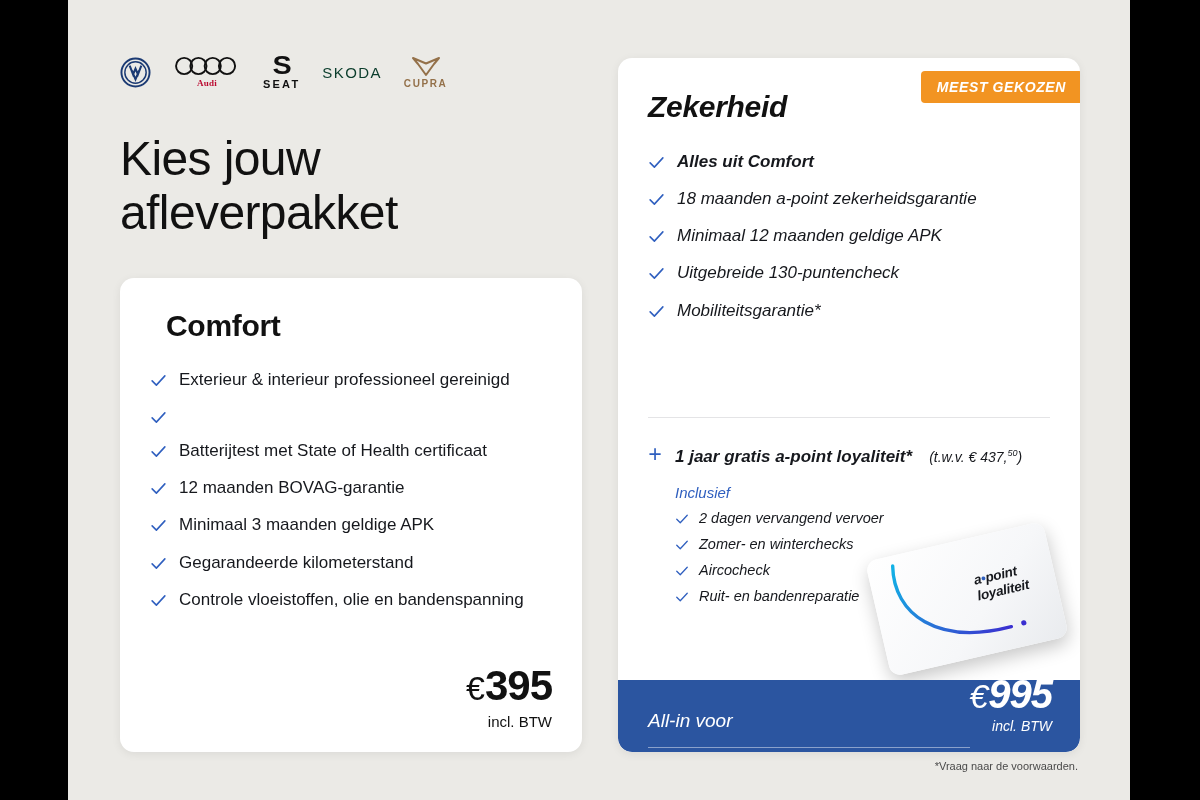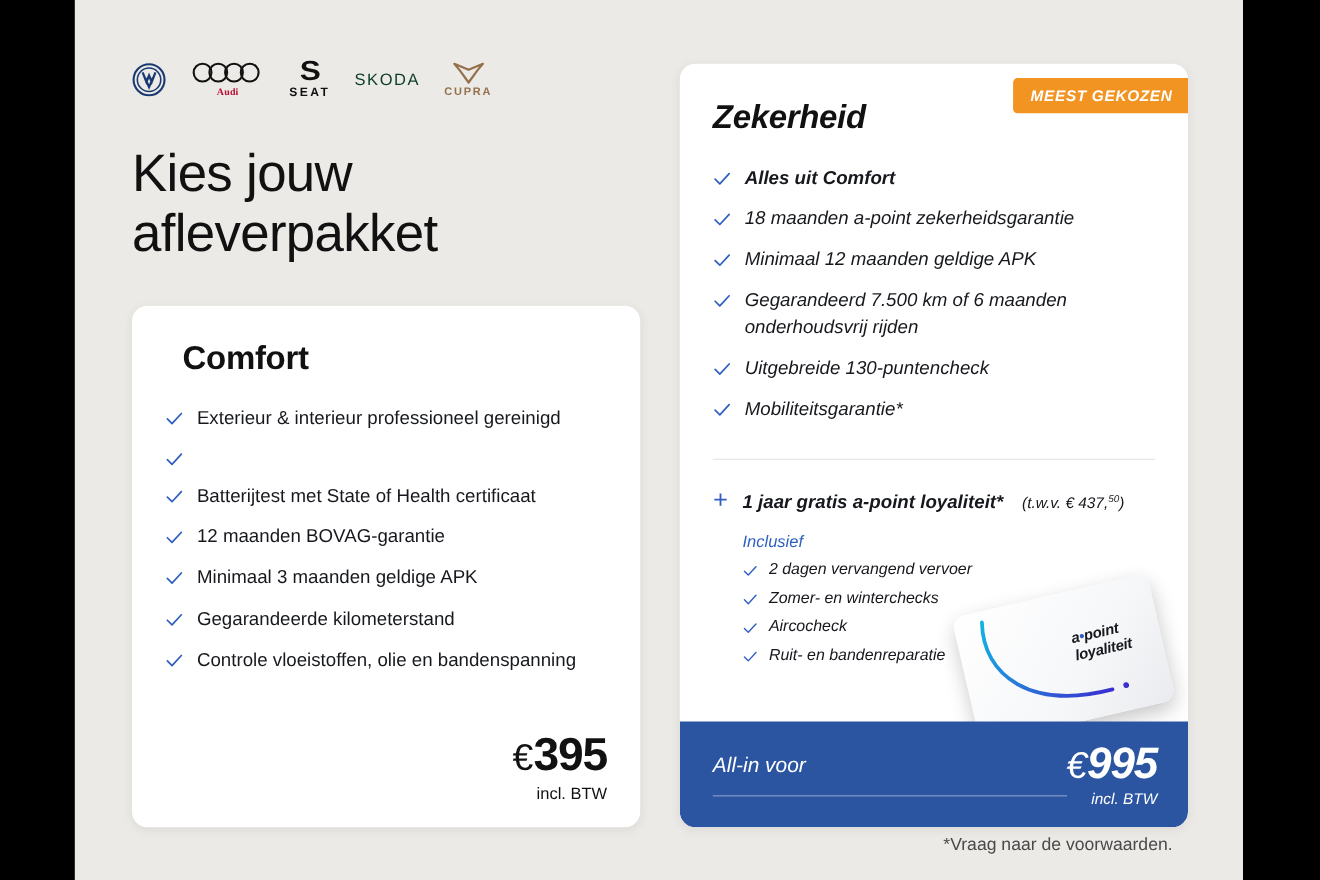--- a/index.html
+++ b/index.html
@@ -262,21 +262,21 @@
     letter-spacing: -.2px;
   }
   .lc-text .dot { color: #2f5fbf; }
 
   
   .blue-bar {
     position: absolute;
     left: 0;
     bottom: 0;
     width: 462px;
-    height: 96px;
+    height: 72px;
     background: #2b55a0;
     border-radius: 0 0 14px 14px;
     z-index: 5;
     padding-left: 16px;
   }
   .blue-bar .allin {
     position: absolute;
     left: 30px;
     top: 30px;
     font-size: 19px;
@@ -290,23 +290,23 @@
     height: 1px;
     background: rgba(255,255,255,.45);
   }
   .blue-bar .price-block { bottom: 18px; right: 28px; text-align: right; }
   .blue-bar .price-main { color: #ffffff; font-size: 40px; }
   .blue-bar .price-sub { color: #ffffff; font-size: 14px; margin-top: 4px; }
 
   
   .footnote {
     position: absolute;
-    right: 64px;
+    right: 52px;
     top: 760px;
-    font-size: 16px;
+    font-size: 11px;
     color: #4a4a4a;
     text-align: center;
   }
 </style>
 </head>
 <body>
 
 <div id="stage">
 
   <div id="canvas">
@@ -426,26 +426,20 @@
             <svg class="check" viewBox="0 0 24 24">
               <path d="M3 12.5 L9 18.5 L21 5.5" fill="none" stroke="#2f5fbf" stroke-width="2.2" stroke-linecap="round" stroke-linejoin="round"></path>
             </svg>
             <span class="feature-text">18 maanden a-point zekerheidsgarantie</span>
           </li>
           <li class="feature">
             <svg class="check" viewBox="0 0 24 24">
               <path d="M3 12.5 L9 18.5 L21 5.5" fill="none" stroke="#2f5fbf" stroke-width="2.2" stroke-linecap="round" stroke-linejoin="round"></path>
             </svg>
             <span class="feature-text">Minimaal 12 maanden geldige APK</span>
-          </li>
-          <li class="feature">
-            <svg class="check" viewBox="0 0 24 24">
-              <path d="M3 12.5 L9 18.5 L21 5.5" fill="none" stroke="#2f5fbf" stroke-width="2.2" stroke-linecap="round" stroke-linejoin="round"></path>
-            </svg>
-            <span class="feature-text">Gegarandeerd 7.500 km of 6 maanden onderhoudsvrij rijden</span>
           </li>
           <li class="feature">
             <svg class="check" viewBox="0 0 24 24">
               <path d="M3 12.5 L9 18.5 L21 5.5" fill="none" stroke="#2f5fbf" stroke-width="2.2" stroke-linecap="round" stroke-linejoin="round"></path>
             </svg>
             <span class="feature-text">Uitgebreide 130-puntencheck</span>
           </li>
           <li class="feature">
             <svg class="check" viewBox="0 0 24 24">
               <path d="M3 12.5 L9 18.5 L21 5.5" fill="none" stroke="#2f5fbf" stroke-width="2.2" stroke-linecap="round" stroke-linejoin="round"></path>

